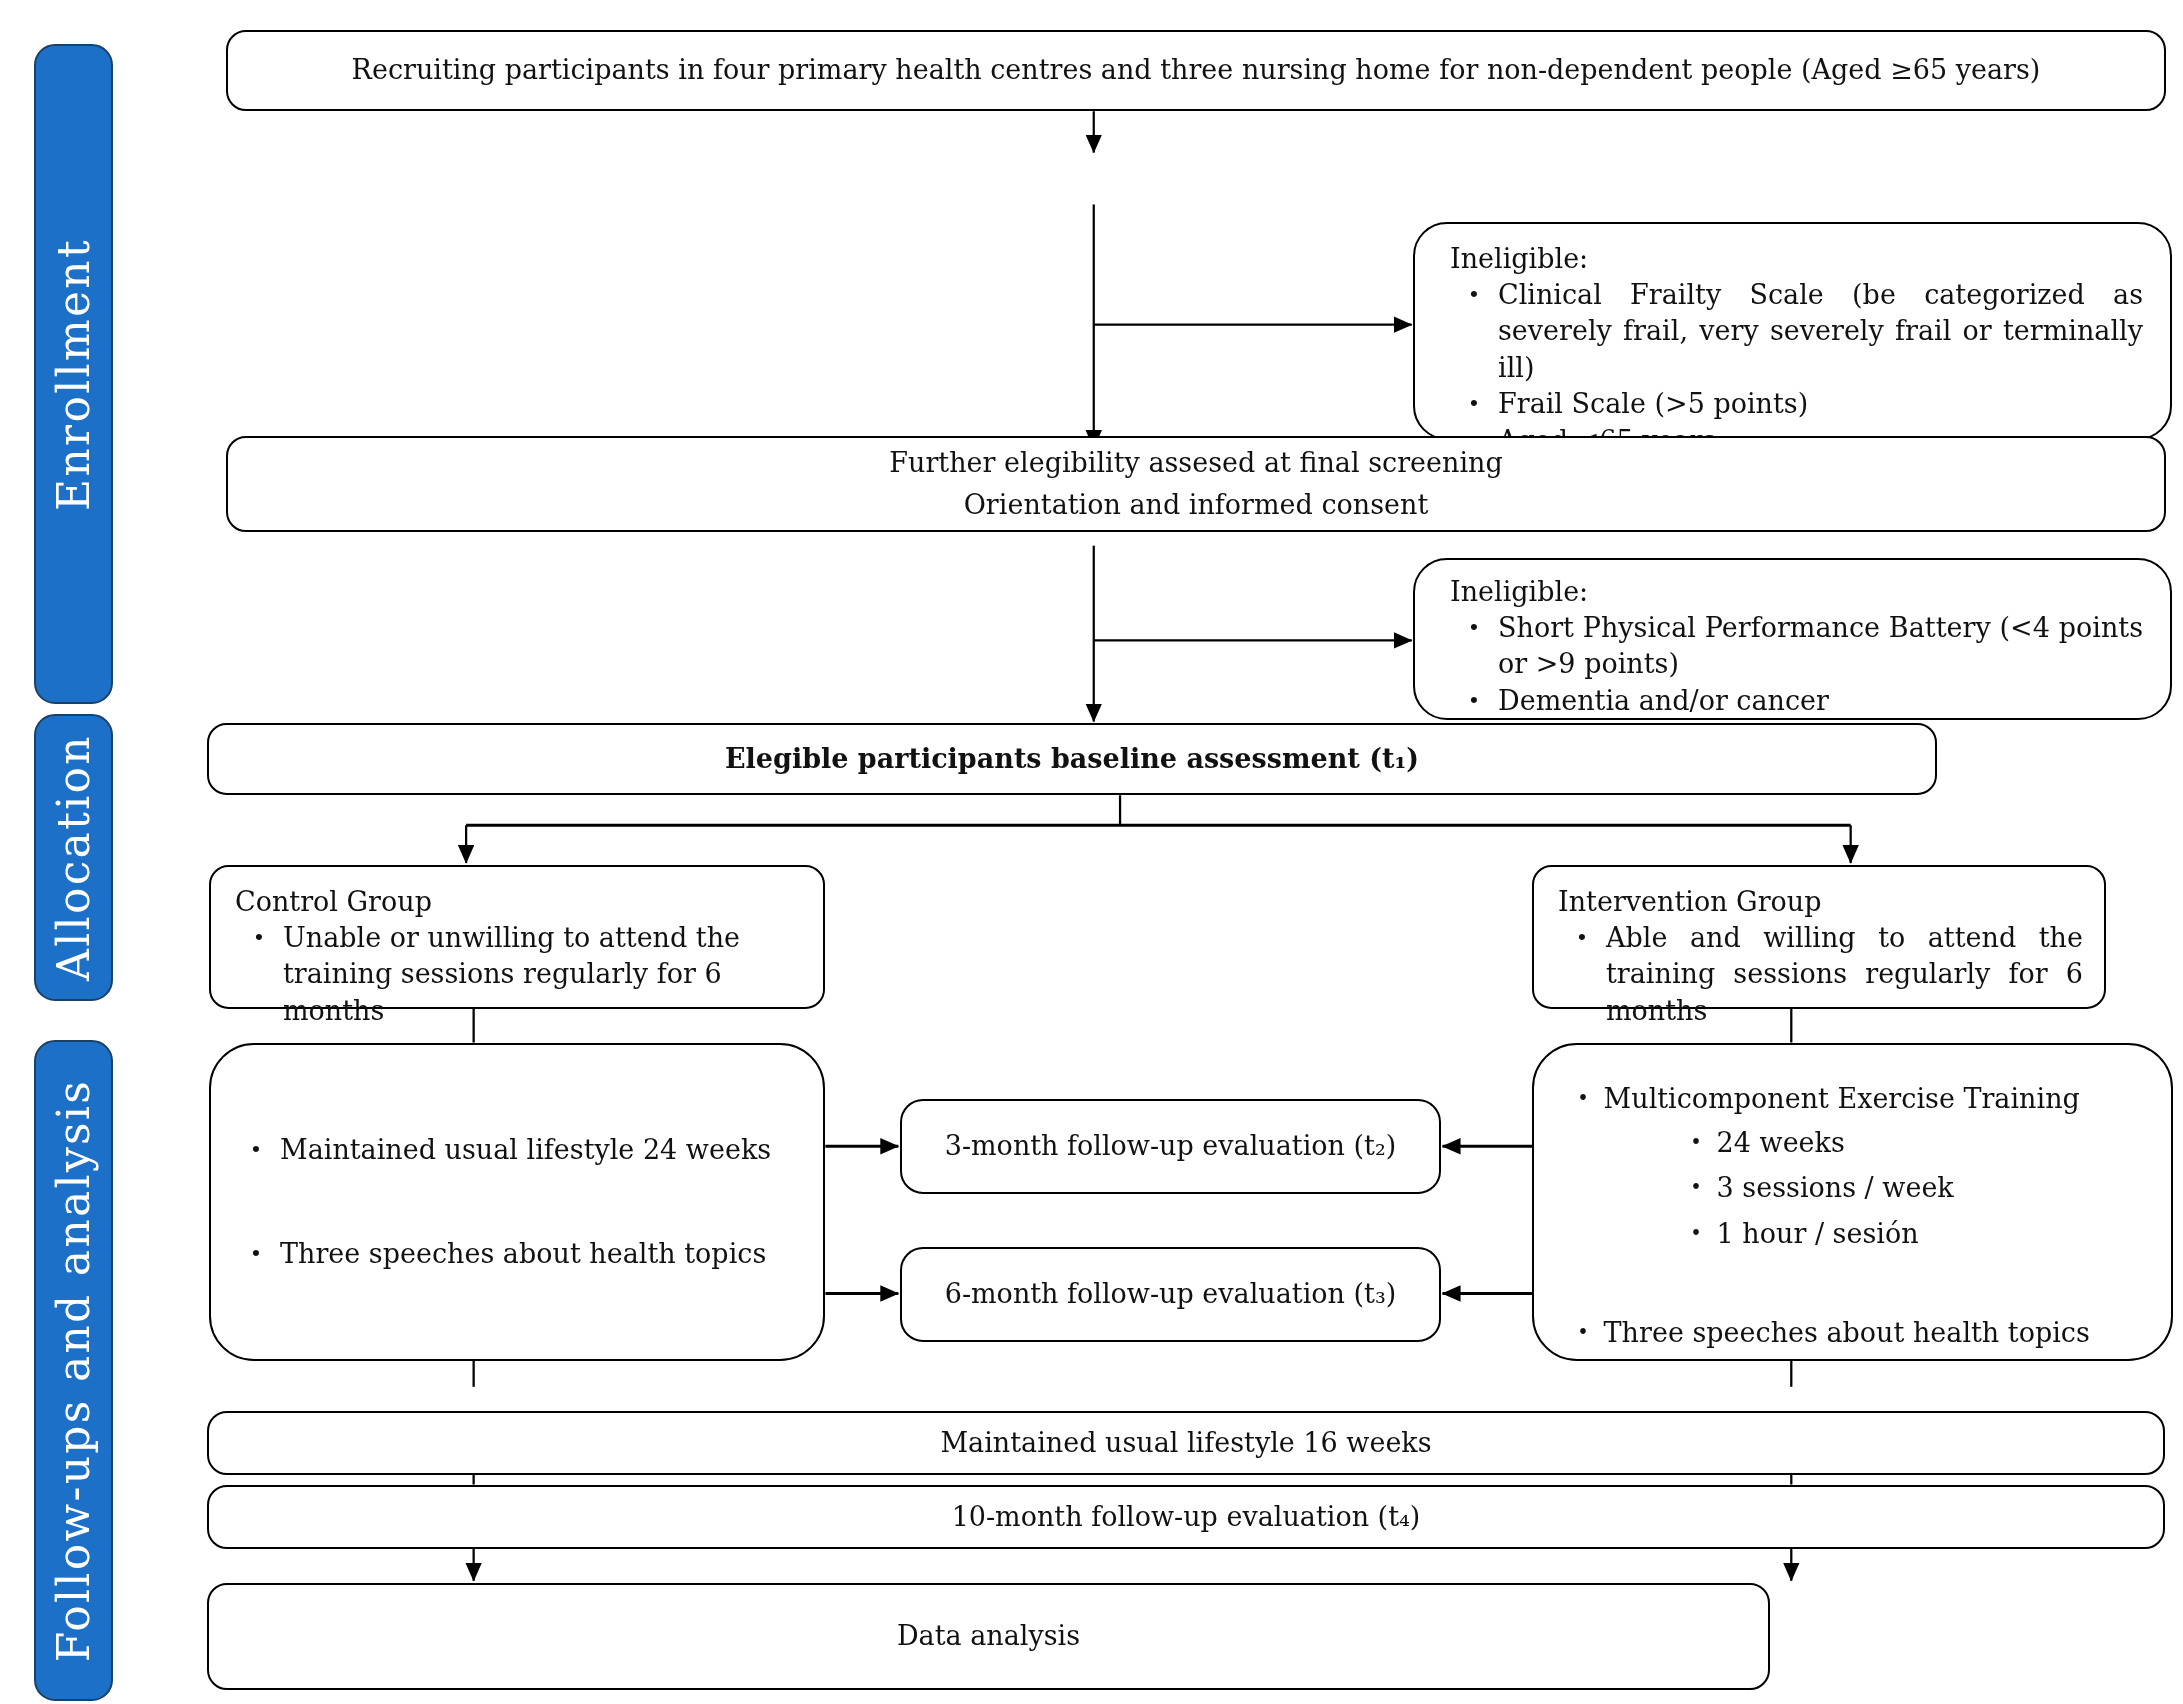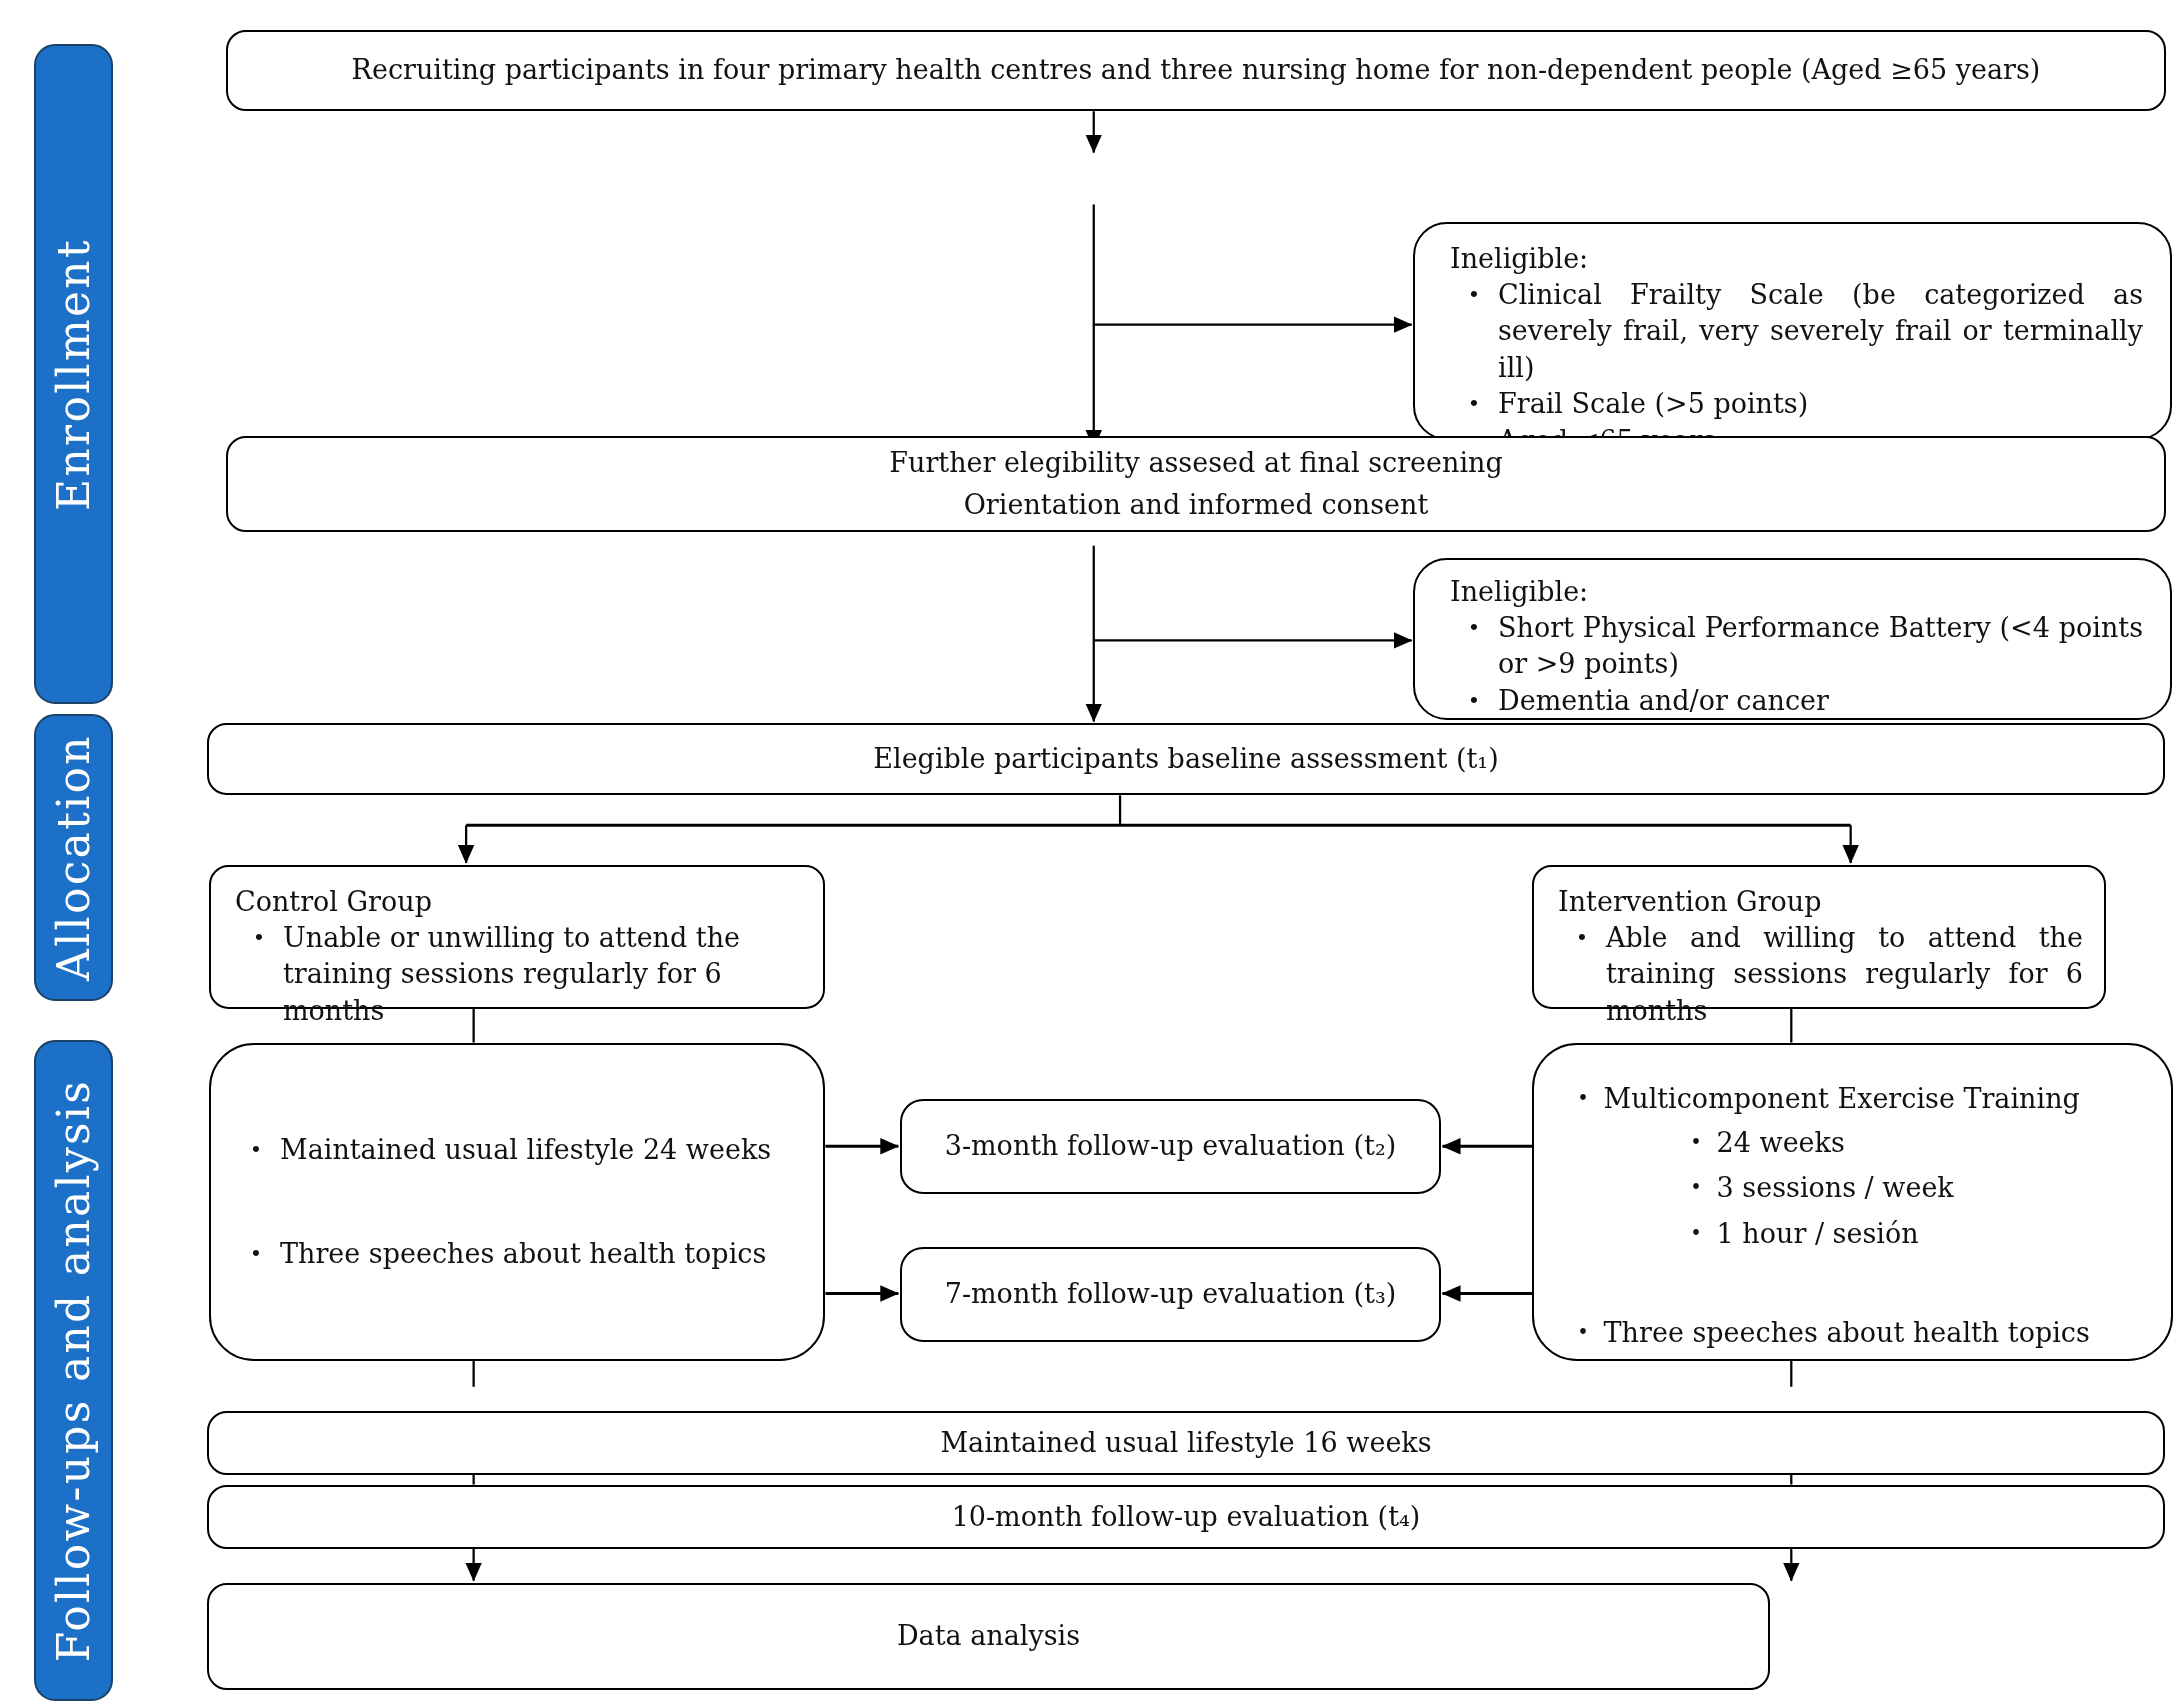--- a/index.html
+++ b/index.html
@@ -128,21 +128,21 @@
     <div class="bullet">
       <span class="dot">•</span>
       <span class="btxt justify">Short Physical Performance Battery (&lt;4 points or &gt;9 points)</span>
     </div>
     <div class="bullet">
       <span class="dot">•</span>
       <span class="btxt">Dementia and/or cancer</span>
     </div>
   </div>
 
-  <div class="box center r25" style="left:207px;top:723px;width:1958px;height:72px;">
+  <div class="box center r25" style="left:207px;top:723px;width:1730px;height:72px;font-weight:bold;">
     <span>Elegible participants baseline assessment (t₁)</span>
   </div>
 
   <div class="box r25" style="left:209px;top:865px;width:616px;height:144px;padding:16.5px 21px 15px 24px;">
     <div>Control Group</div>
     <div class="bullet">
       <span class="dot">•</span>
       <span class="btxt">Unable or unwilling to attend the training sessions regularly for 6 months</span>
     </div>
   </div>
@@ -189,21 +189,21 @@
       <span class="dot small">•</span>
       <span class="btxt">Three speeches about health topics</span>
     </div>
   </div>
 
   <div class="box center r30" style="left:900px;top:1099px;width:541px;height:95px;">
     <span>3-month follow-up evaluation (t₂)</span>
   </div>
 
   <div class="box center r30" style="left:900px;top:1247px;width:541px;height:95px;">
-    <span>7-month follow-up evaluation (t₃)</span>
+    <span>6-month follow-up evaluation (t₃)</span>
   </div>
 
   <div class="box center r18" style="left:207px;top:1387px;width:1958px;height:64px;margin-top:24px;">
     <span>Maintained usual lifestyle 16 weeks</span>
   </div>
 
   <div class="box center r18" style="left:207px;top:1485px;width:1958px;height:64px;">
     <span>10-month follow-up evaluation (t₄)</span>
   </div>
 

